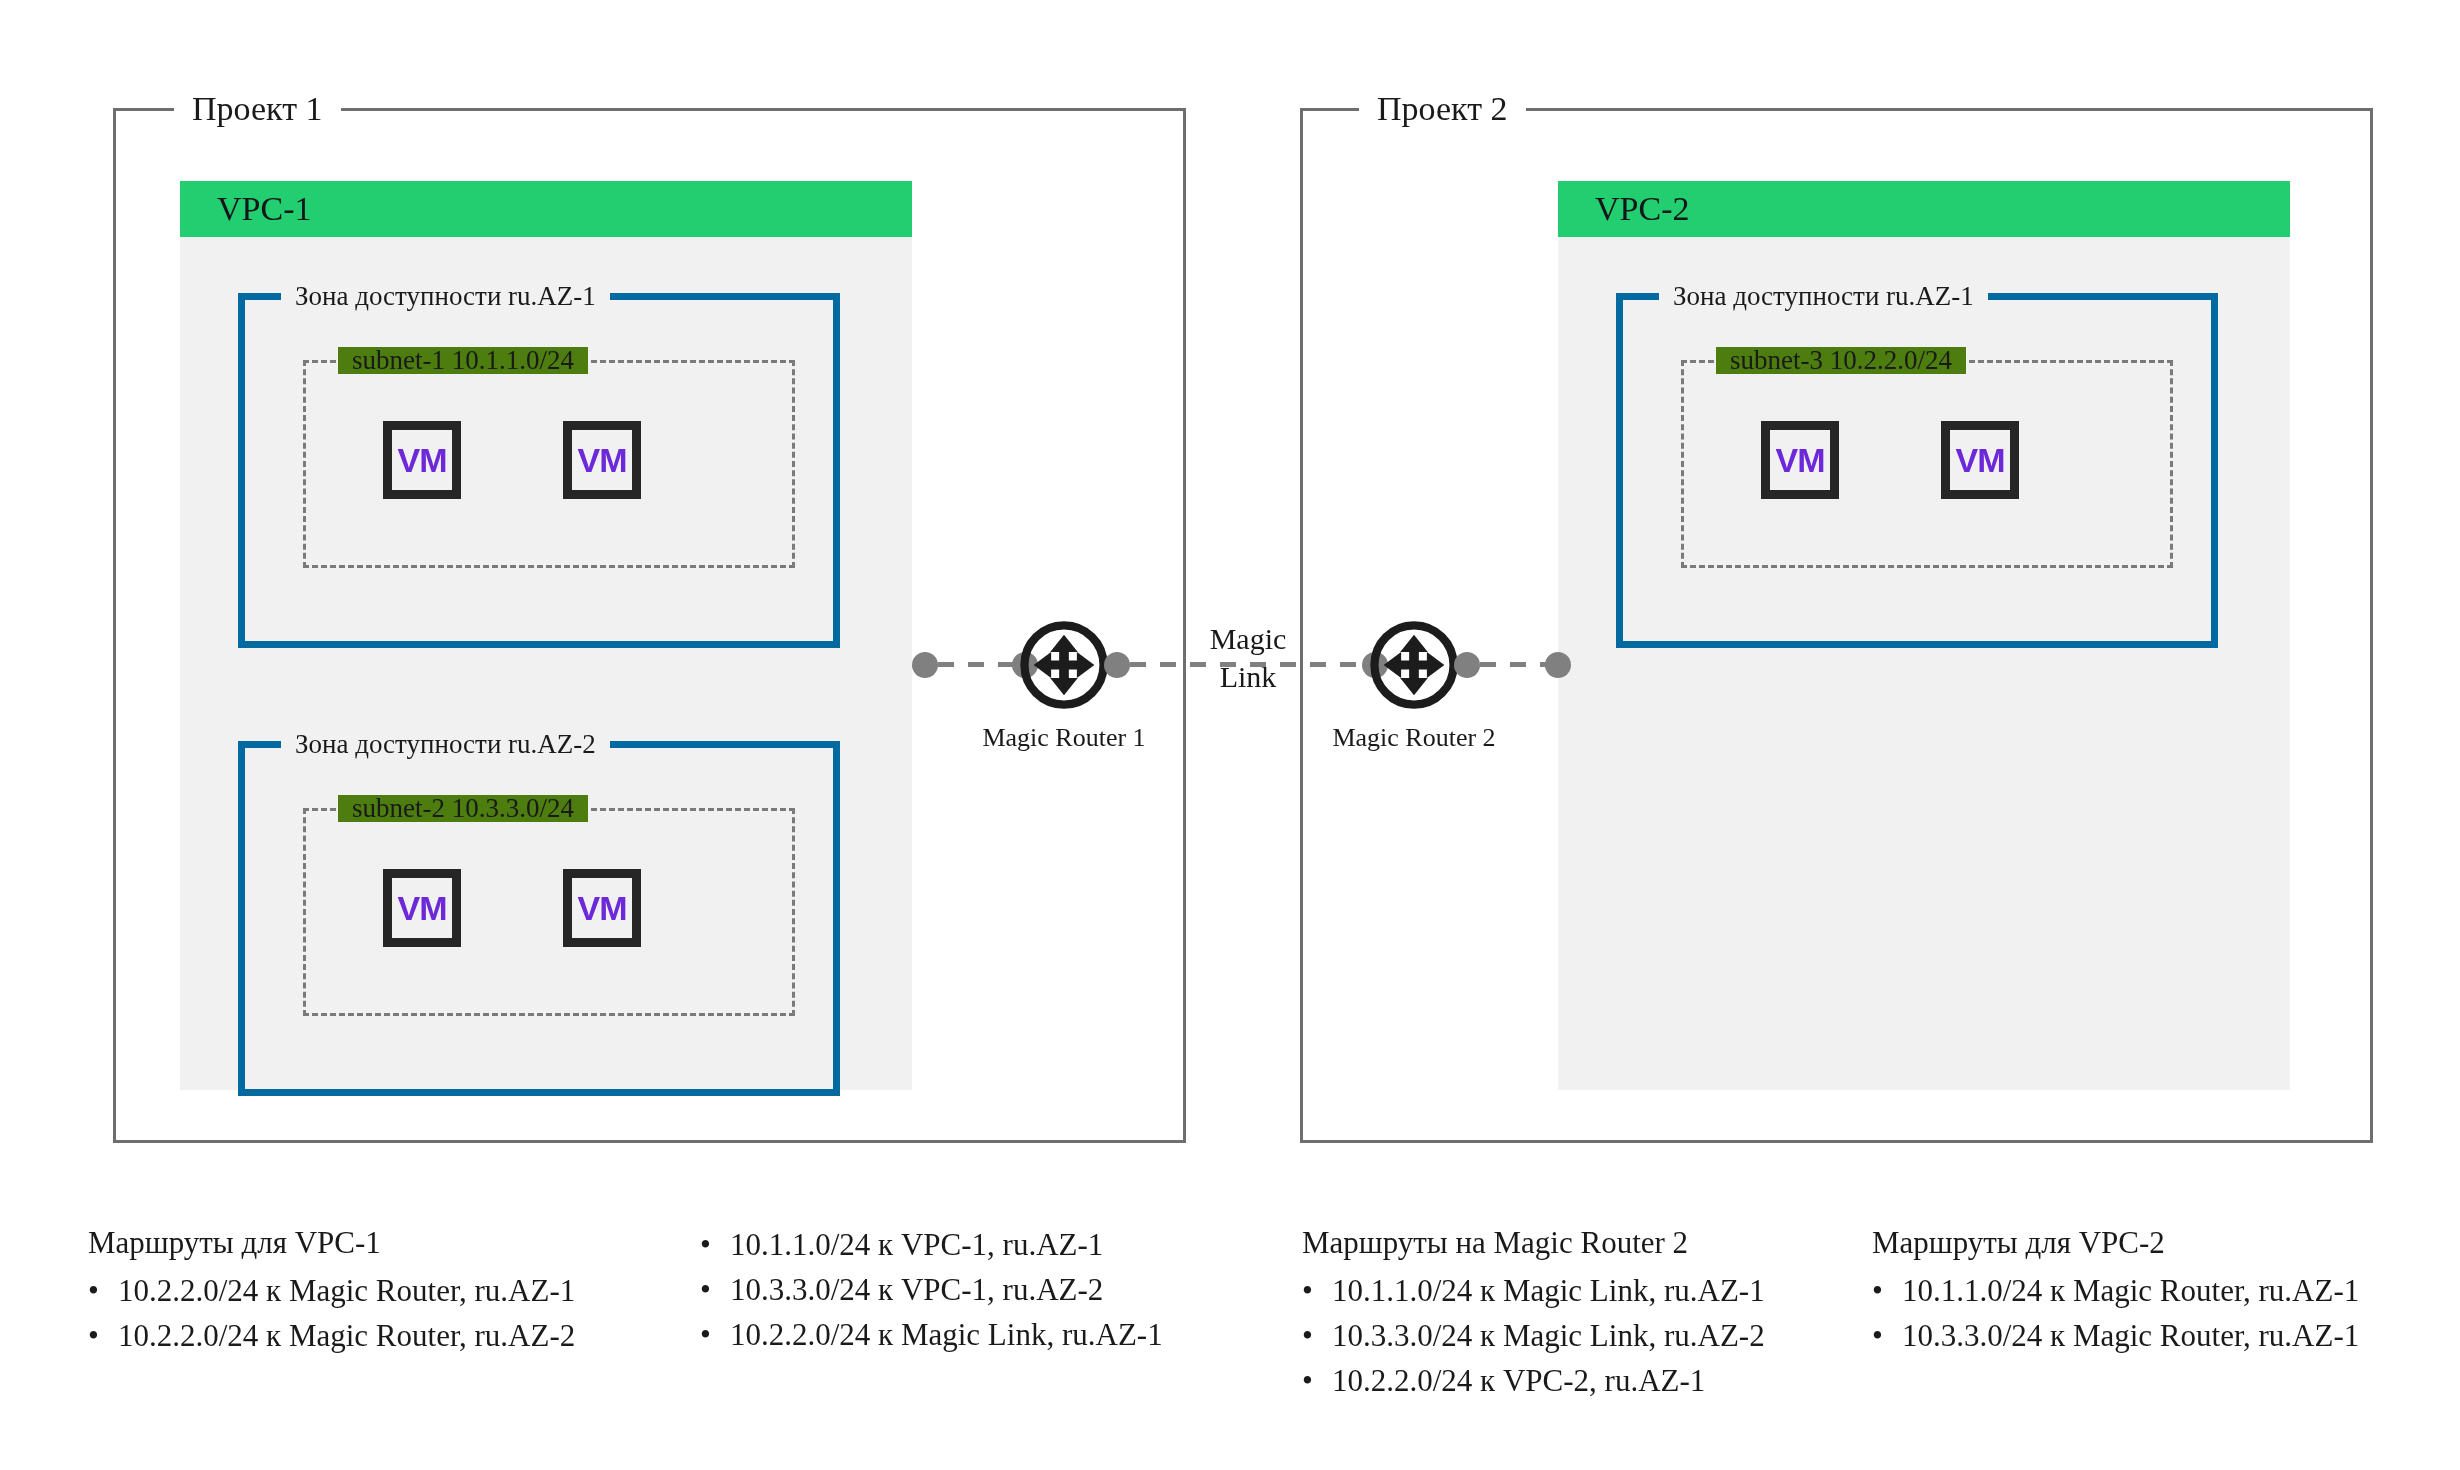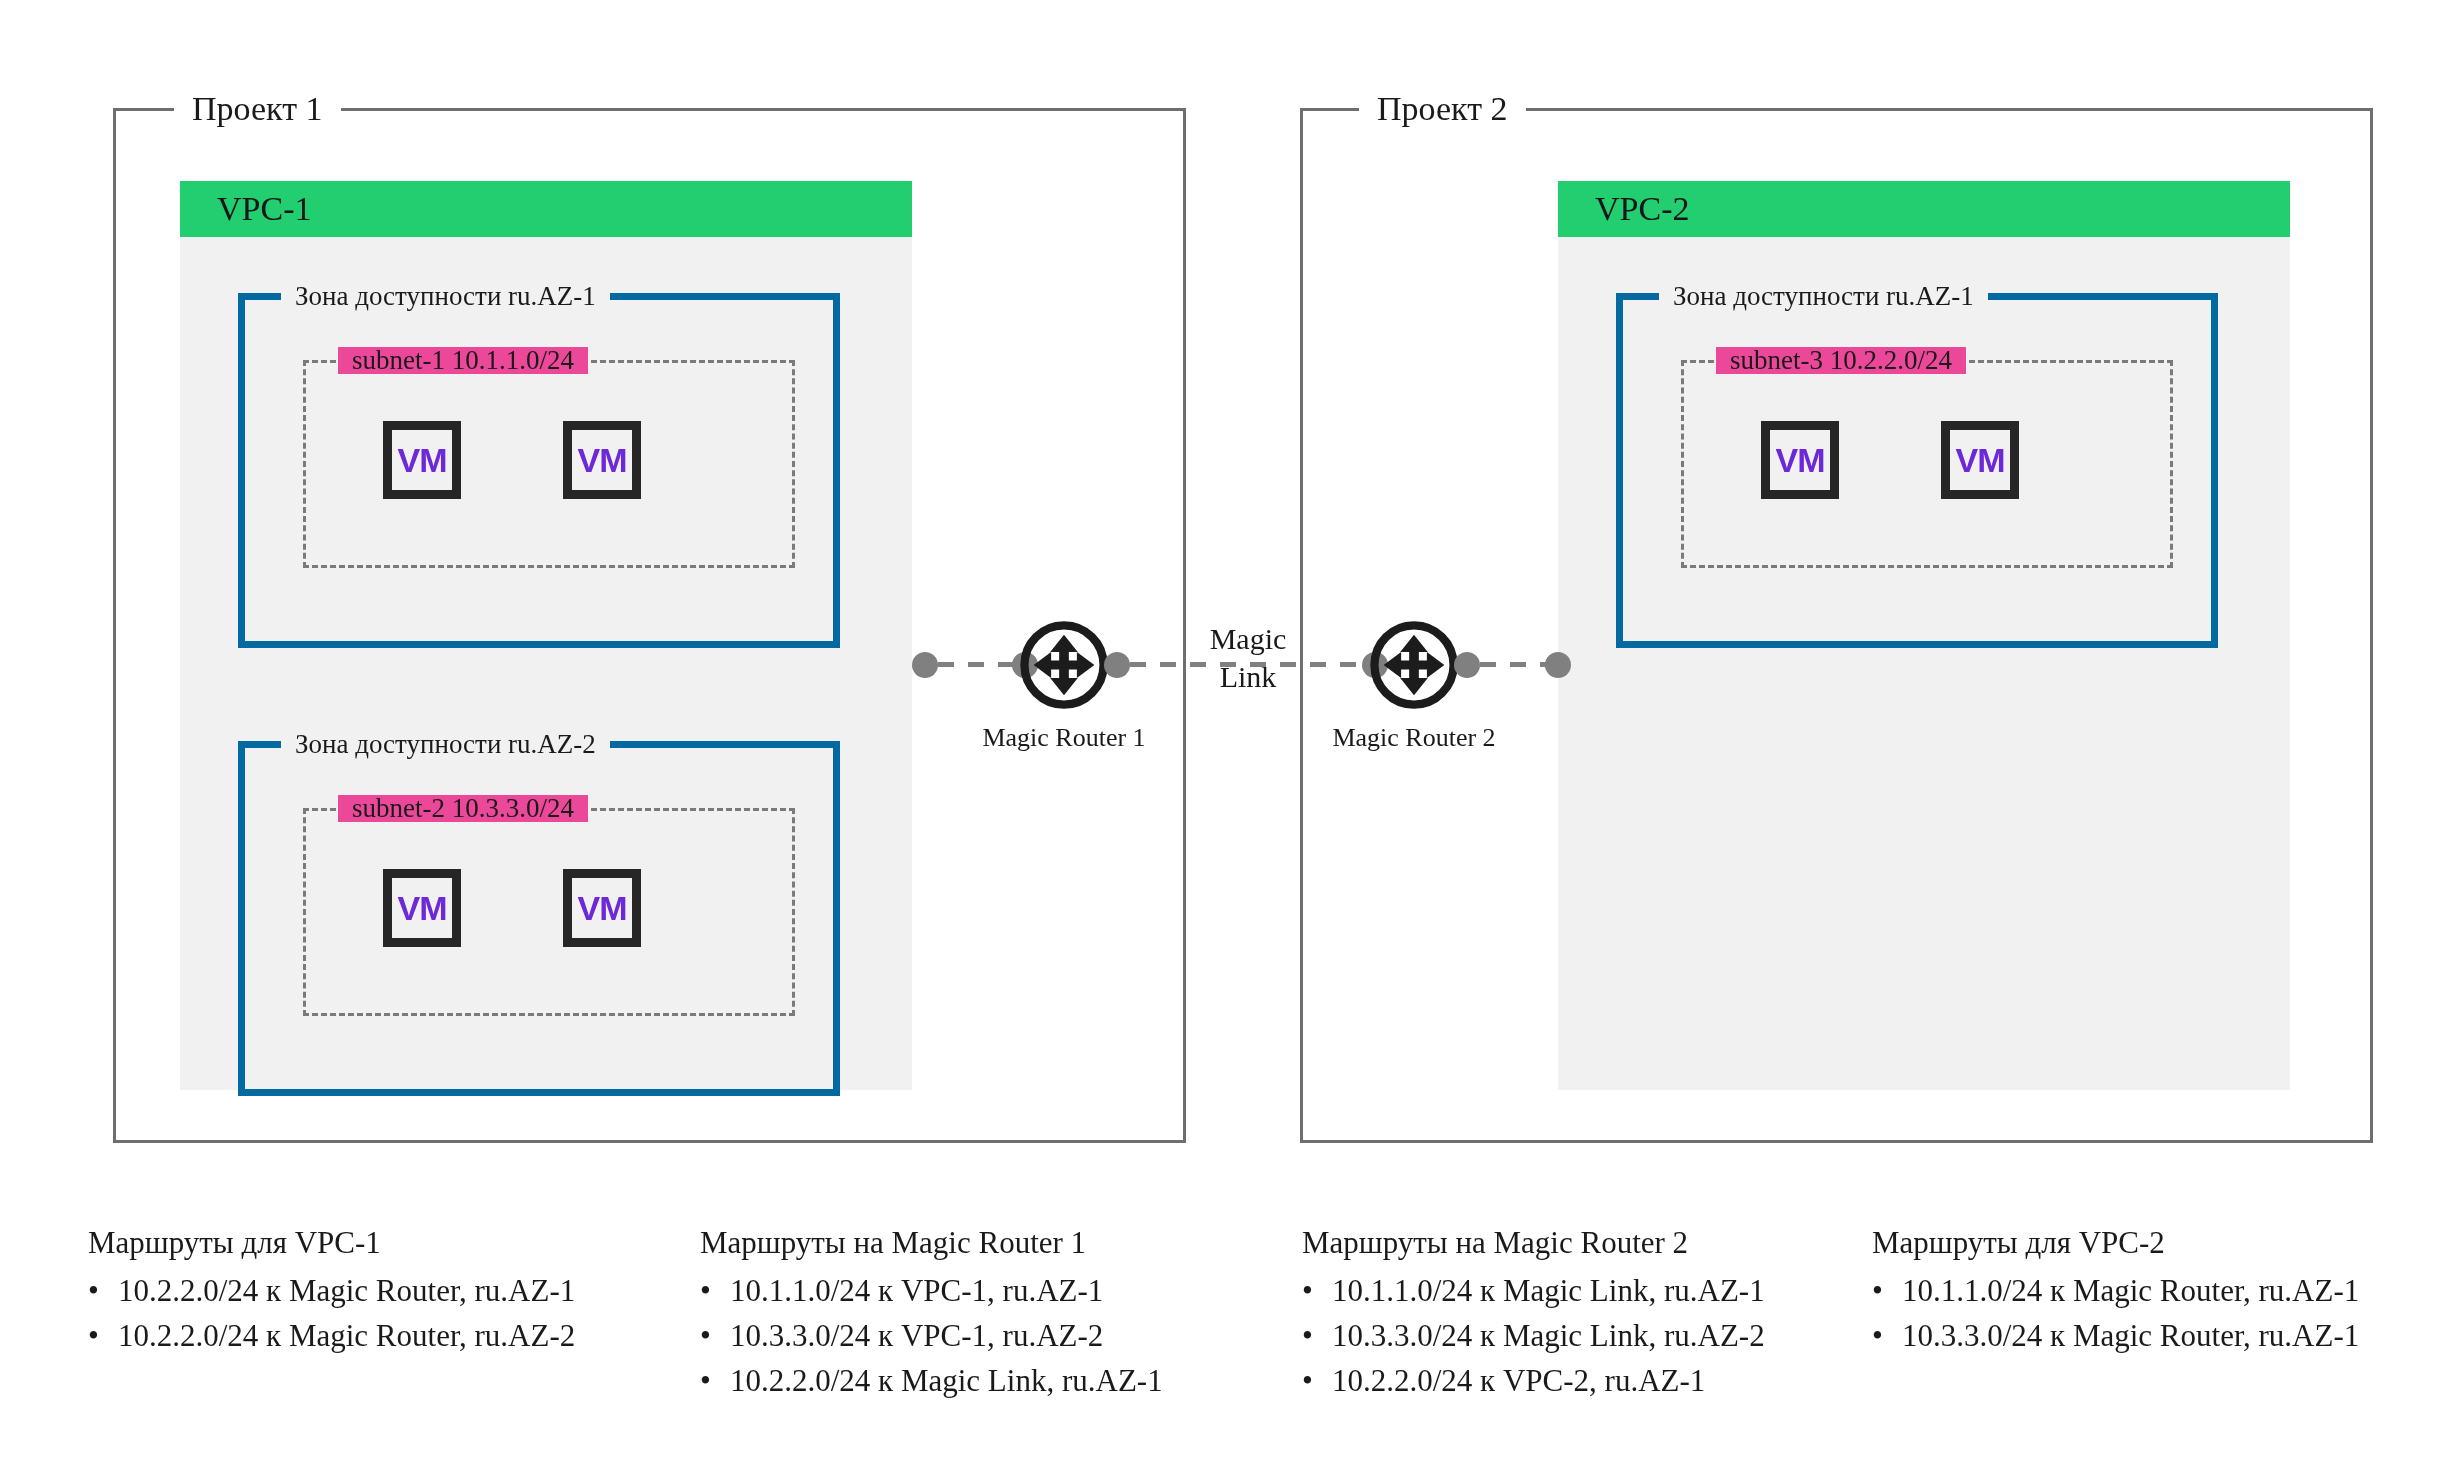--- a/index.html
+++ b/index.html
@@ -61,21 +61,21 @@
   }
 
   
   .subnet{
     position:absolute;box-sizing:border-box;
     border:3px dashed #7a7a7a;
     background:transparent;
   }
   .subnet-label{
     position:absolute;top:-16px;
-    background:#ec4899;
+    background:#4d7c0f;
     padding:0 14px;
     font-size:27px;line-height:27px;
     white-space:nowrap;color:#1a1a1a;
   }
 
   
   .vm{
     position:absolute;
     width:78px;height:78px;
     box-sizing:border-box;
@@ -256,21 +256,20 @@
 
   <div class="routes" style="left:88px;top:1222px;width:610px;">
     <h4>Маршруты для VPC-1</h4>
     <ul>
       <li>10.2.2.0/24 к Magic Router, ru.AZ-1</li>
       <li>10.2.2.0/24 к Magic Router, ru.AZ-2</li>
     </ul>
   </div>
 
   <div class="routes" style="left:700px;top:1222px;width:610px;">
-    <h4>Маршруты на Magic Router 1</h4>
     <ul>
       <li>10.1.1.0/24 к VPC-1, ru.AZ-1</li>
       <li>10.3.3.0/24 к VPC-1, ru.AZ-2</li>
       <li>10.2.2.0/24 к Magic Link, ru.AZ-1</li>
     </ul>
   </div>
 
   <div class="routes" style="left:1302px;top:1222px;width:610px;">
     <h4>Маршруты на Magic Router 2</h4>
     <ul>

